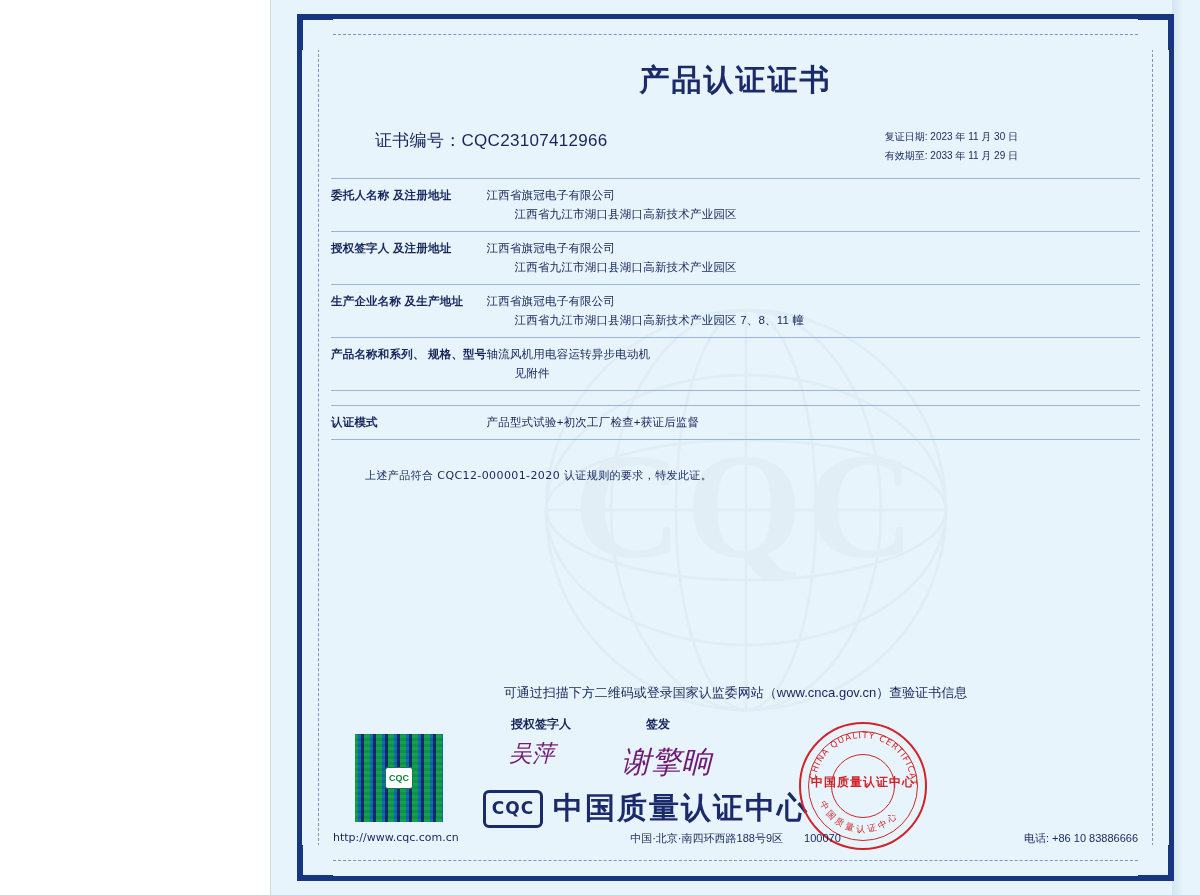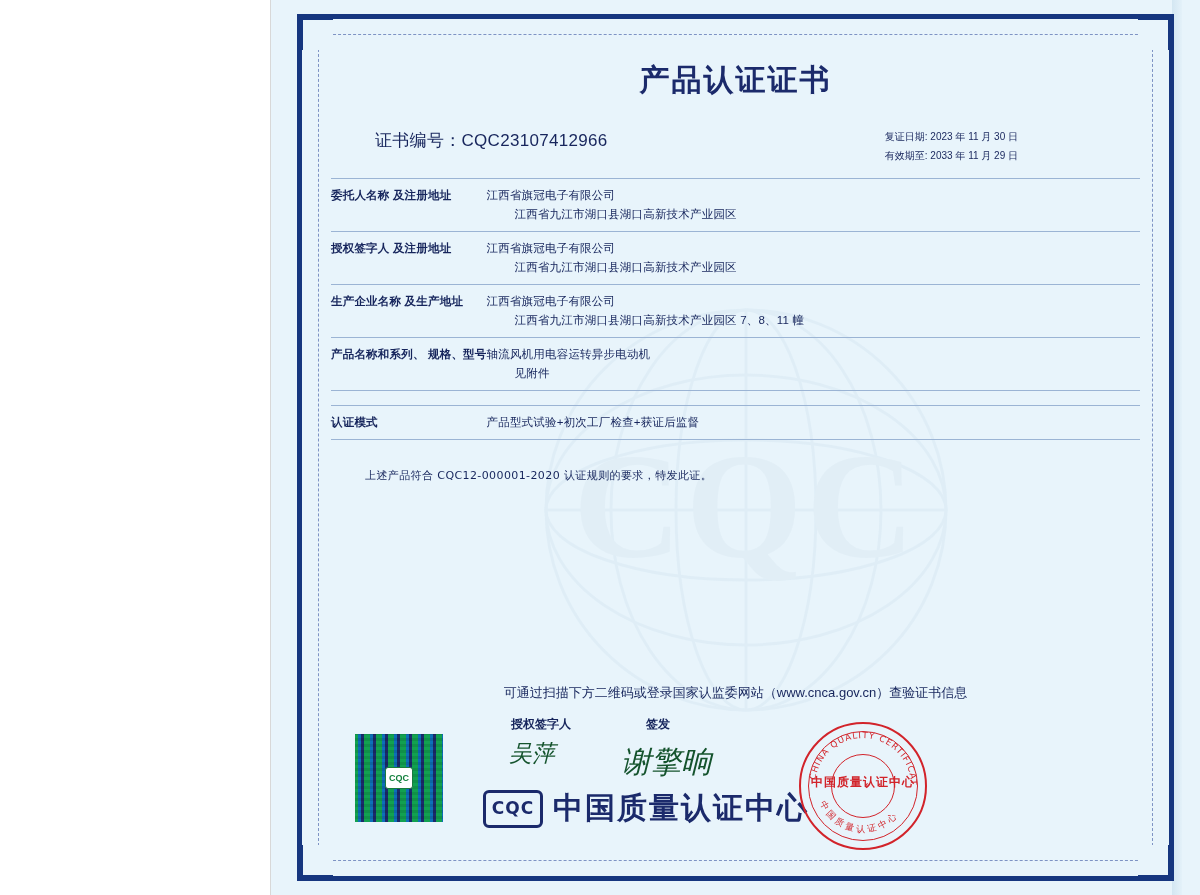--- a/index.html
+++ b/index.html
@@ -257,21 +257,21 @@
   .sig-label.a { left: 10px; }
   .sig-label.b { left: 145px; text-align: center; }
   .sig-names {
     position: relative;
     height: 46px;
     margin-top: 4px;
   }
   .sig-name {
     position: absolute;
     font-family: "DejaVu Serif", serif;
-    color: #14532d;
+    color: #701a75;
     font-style: italic;
     white-space: nowrap;
   }
   .sig-name.a {
     left: 8px; top: 2px;
     font-size: 23px;
   }
   .sig-name.b {
     left: 120px; top: 6px;
     font-size: 30px;
@@ -549,15 +549,26 @@
             <text font-size="9" fill="#d2232a" font-family="DejaVu Sans, sans-serif" letter-spacing="3">
               <textPath href="#sealArcBottom" startOffset="12%">中国质量认证中心</textPath>
             </text>
           </svg>
           <div class="seal-cn">中国质量认证中心</div>
         </div>
 
       </div>
     </div>
 
+    <div class="footer">
+      <div class="url">http://www.cqc.com.cn</div>
+      <div class="addr">
+        <span>中国·北京·南四环西路188号9区</span>
+        <span class="zip">100070</span>
+      </div>
+      <div class="tel">
+        <span>电话:</span>
+        <span>+86 10 83886666</span>
+      </div>
+    </div>
 
   </div>
 </div>
 
 </body></html>

